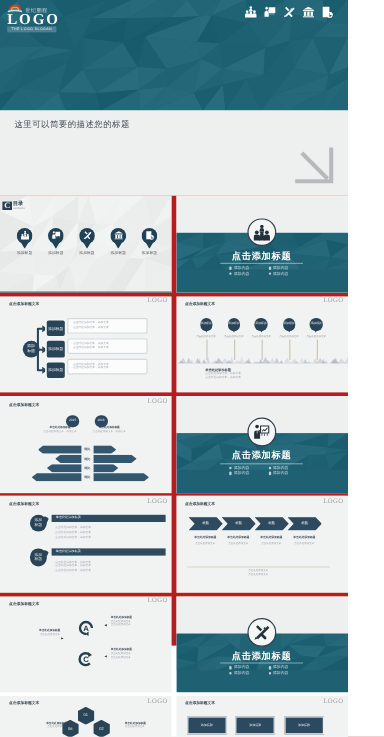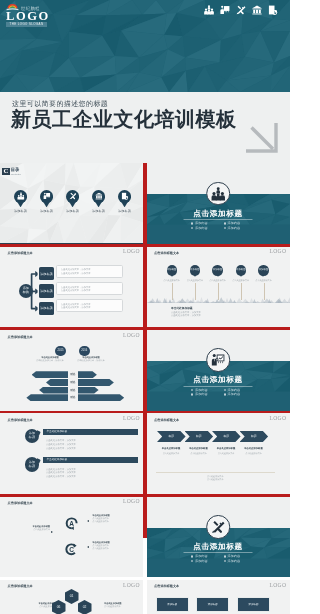--- a/index.html
+++ b/index.html
@@ -363,21 +363,20 @@
     </div>
 
     <div class="accent" style="left:200px;width:37px;"></div>
     <div class="accent" style="left:237px;width:26px;"></div>
     <div class="accent" style="left:263px;width:23px;"></div>
 
     <div class="hero-bot">
       <div class="worldmap"></div>
     </div>
     <div class="hero-sub">这里可以简要的描述您的标题</div>
-    <div class="hero-title">新员工企业文化培训模板</div>
     <svg class="hero-arrow" viewBox="0 0 40 38">
       <path d="M4 32 L34 32 L34 4" fill="none" stroke="#b6babd" stroke-width="3.4"></path>
       <path d="M9.5 8.5 L31 30" fill="none" stroke="#b6babd" stroke-width="3.4"></path>
     </svg>
   </div>
 
   <div id="grid">
       <div style="position:absolute;left:0px;top:163.4px;width:143px;height:80.5px;">
         <div class="slide thumb">
           <div class="poly">

